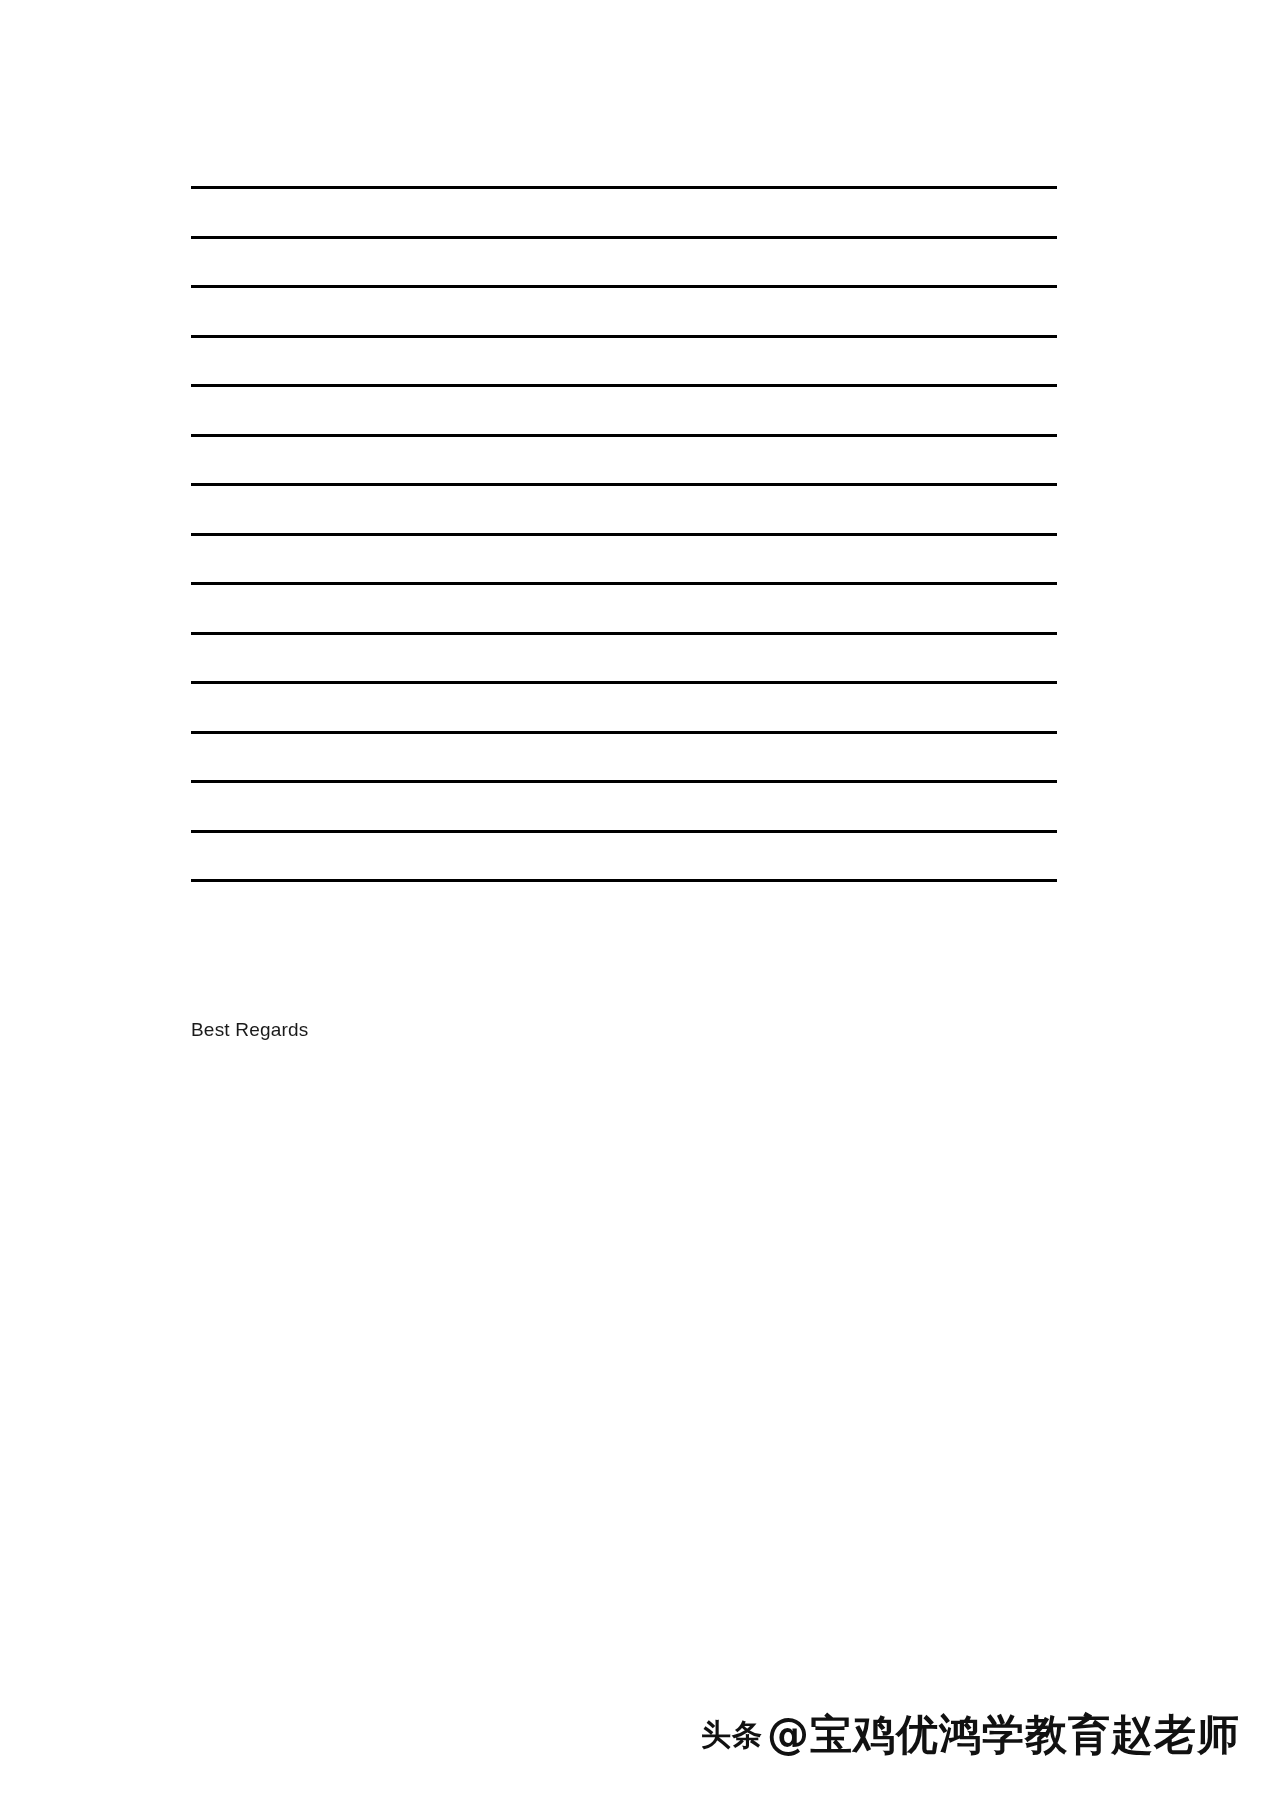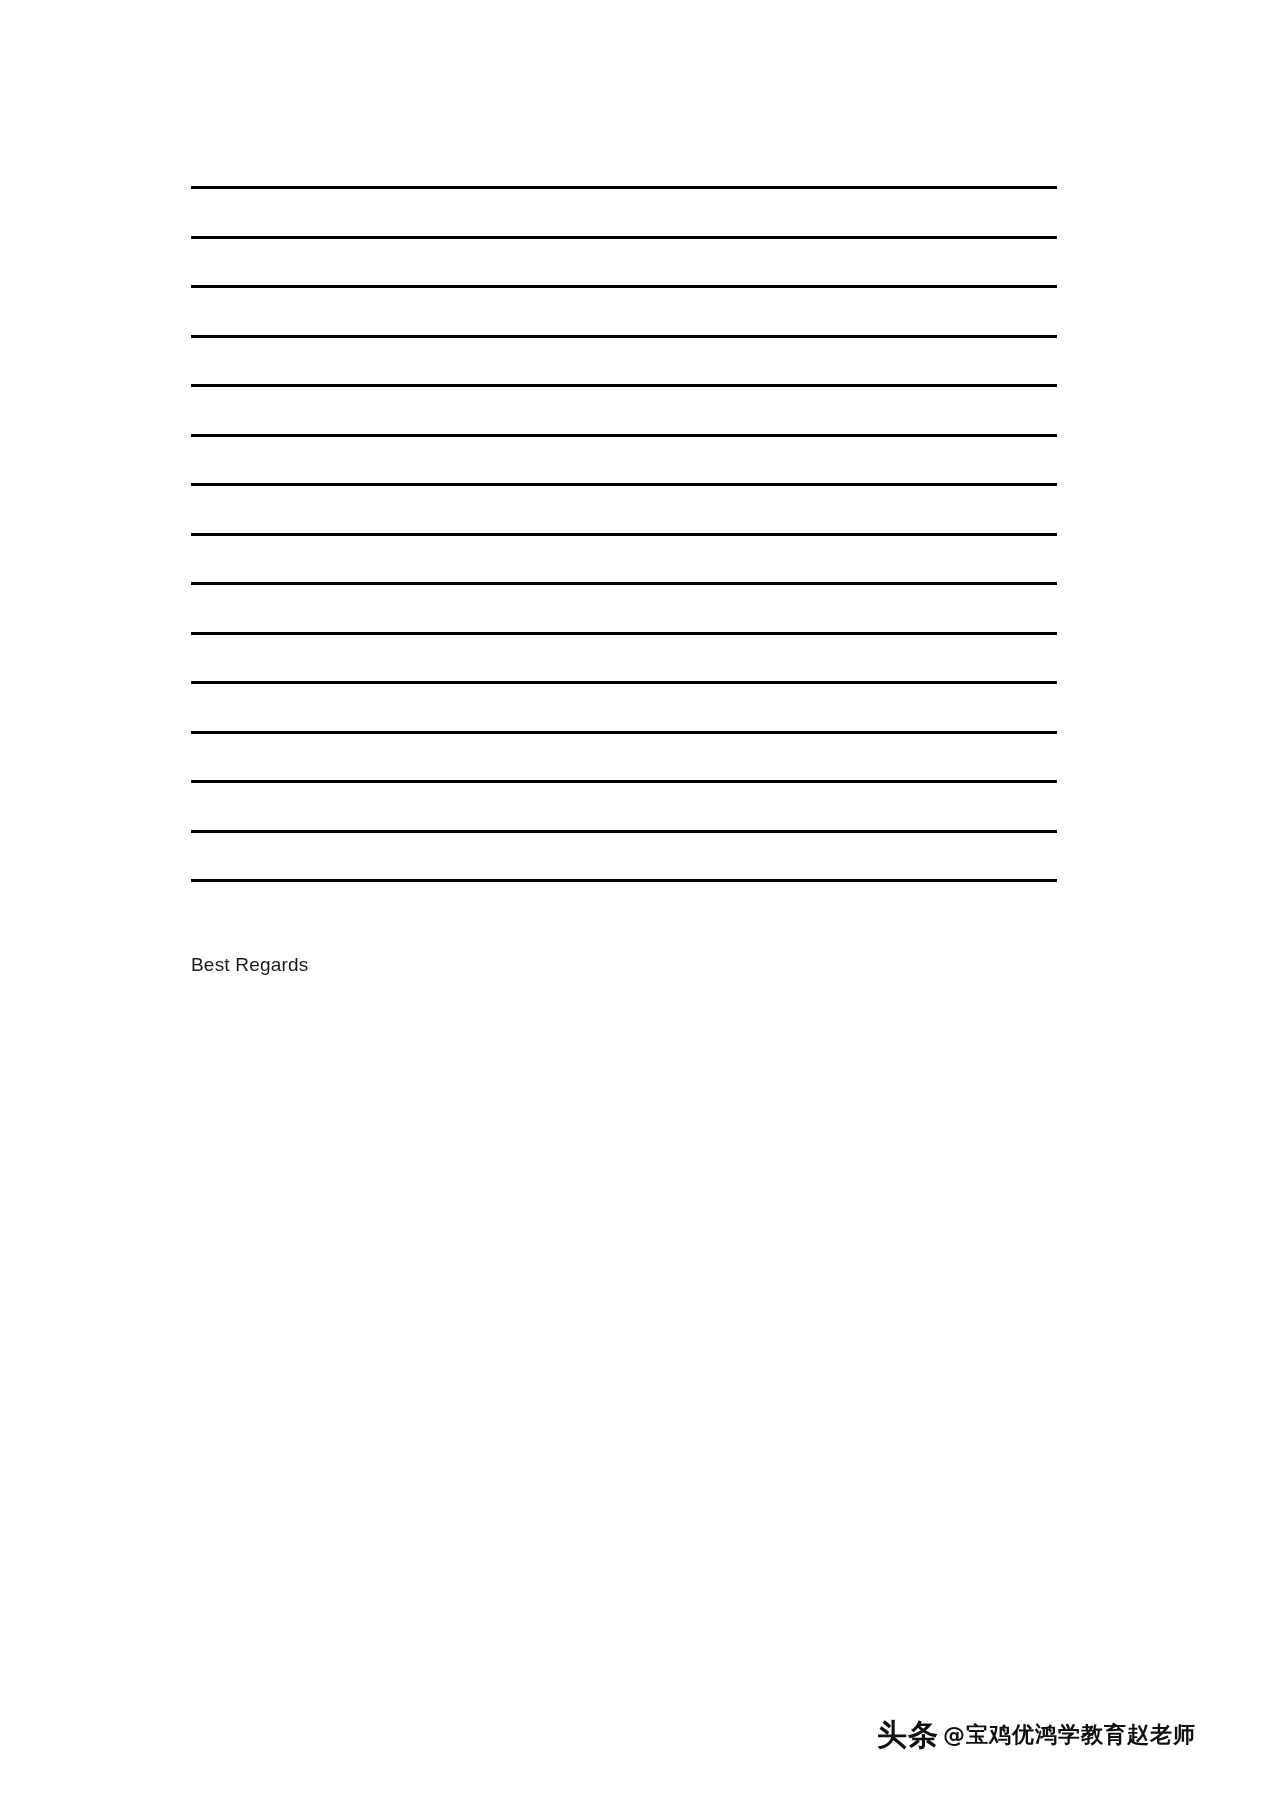--- a/index.html
+++ b/index.html
@@ -34,21 +34,21 @@
     height: 0;
     border-top: 3px solid #000000;
     margin-bottom: 46.5px;
   }
   .rule-line:last-child {
     margin-bottom: 0;
   }
   .closing {
     position: absolute;
     left: 191px;
-    top: 952px;
+    top: 1017px;
     width: 700px;
   }
   .closing-line {
     font-size: 19px;
     line-height: 26px;
     letter-spacing: 0.2px;
     color: #1a1a1a;
     margin-bottom: 24px;
   }
   .closing-line:last-child {
@@ -56,34 +56,34 @@
   }
   .watermark {
     position: absolute;
     left: 0;
     top: 1700px;
     width: 1280px;
     height: 70px;
     display: flex;
     align-items: center;
     justify-content: flex-end;
-    padding-right: 84px;
+    padding-right: 40px;
     box-sizing: border-box;
   }
   .watermark-prefix {
     font-family: "DejaVu Sans", sans-serif;
     font-size: 30px;
     font-weight: bold;
     color: #111111;
     letter-spacing: 1px;
     margin-right: 4px;
   }
   .watermark-handle {
     font-family: "DejaVu Sans", sans-serif;
-    font-size: 22px;
+    font-size: 42px;
     font-weight: bold;
     color: #111111;
     letter-spacing: 1px;
   }
 </style>
 </head>
 <body>
 
 <div class="page">
 

